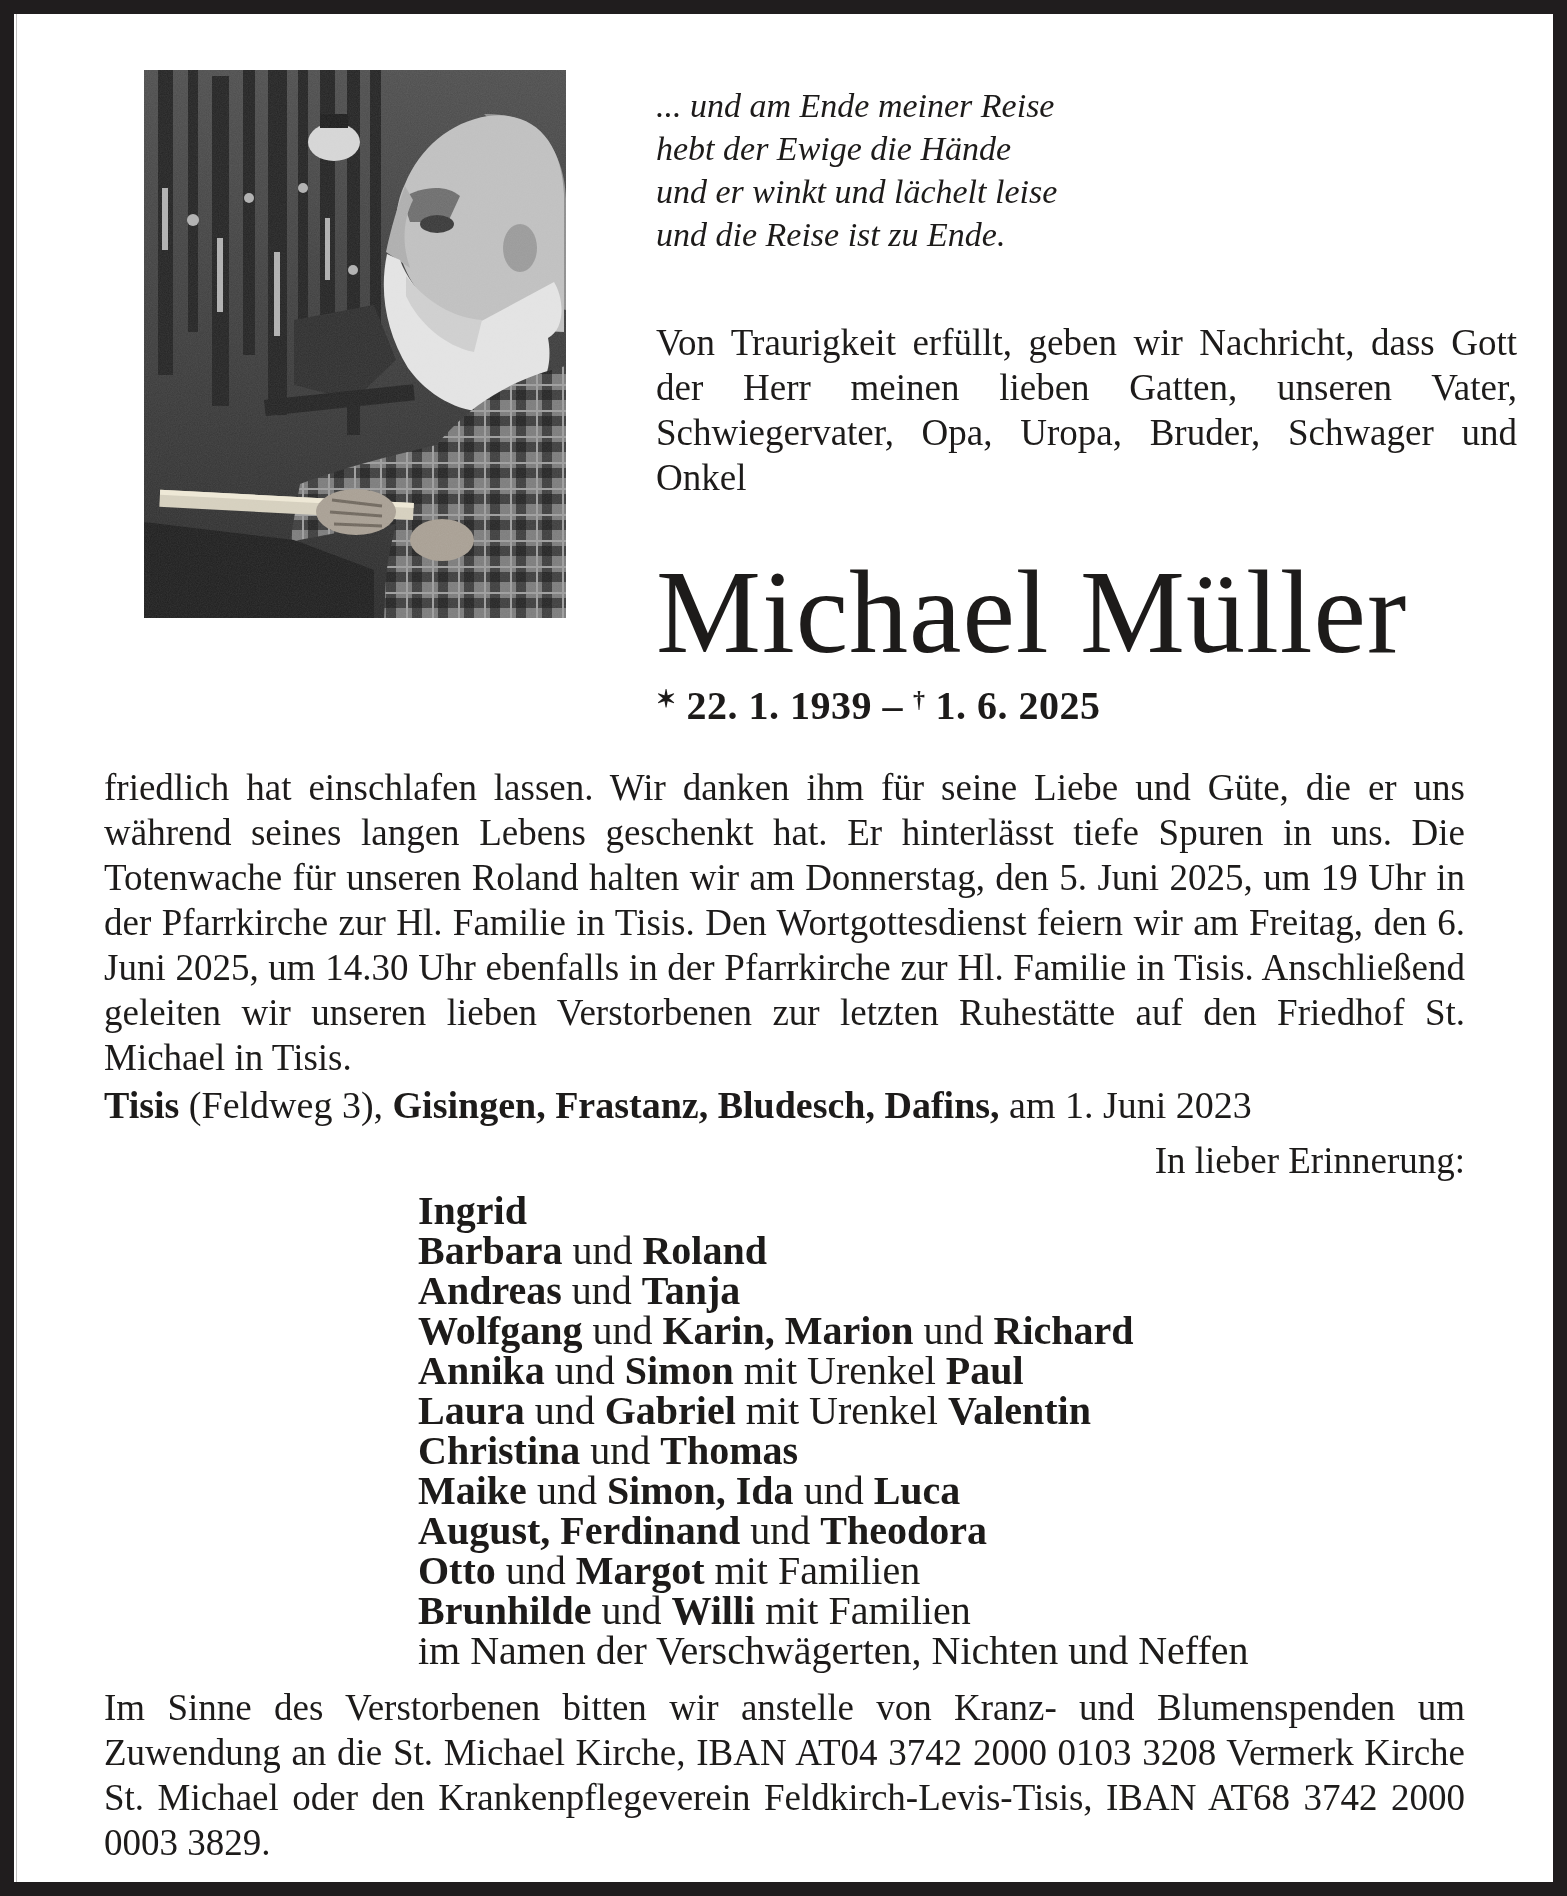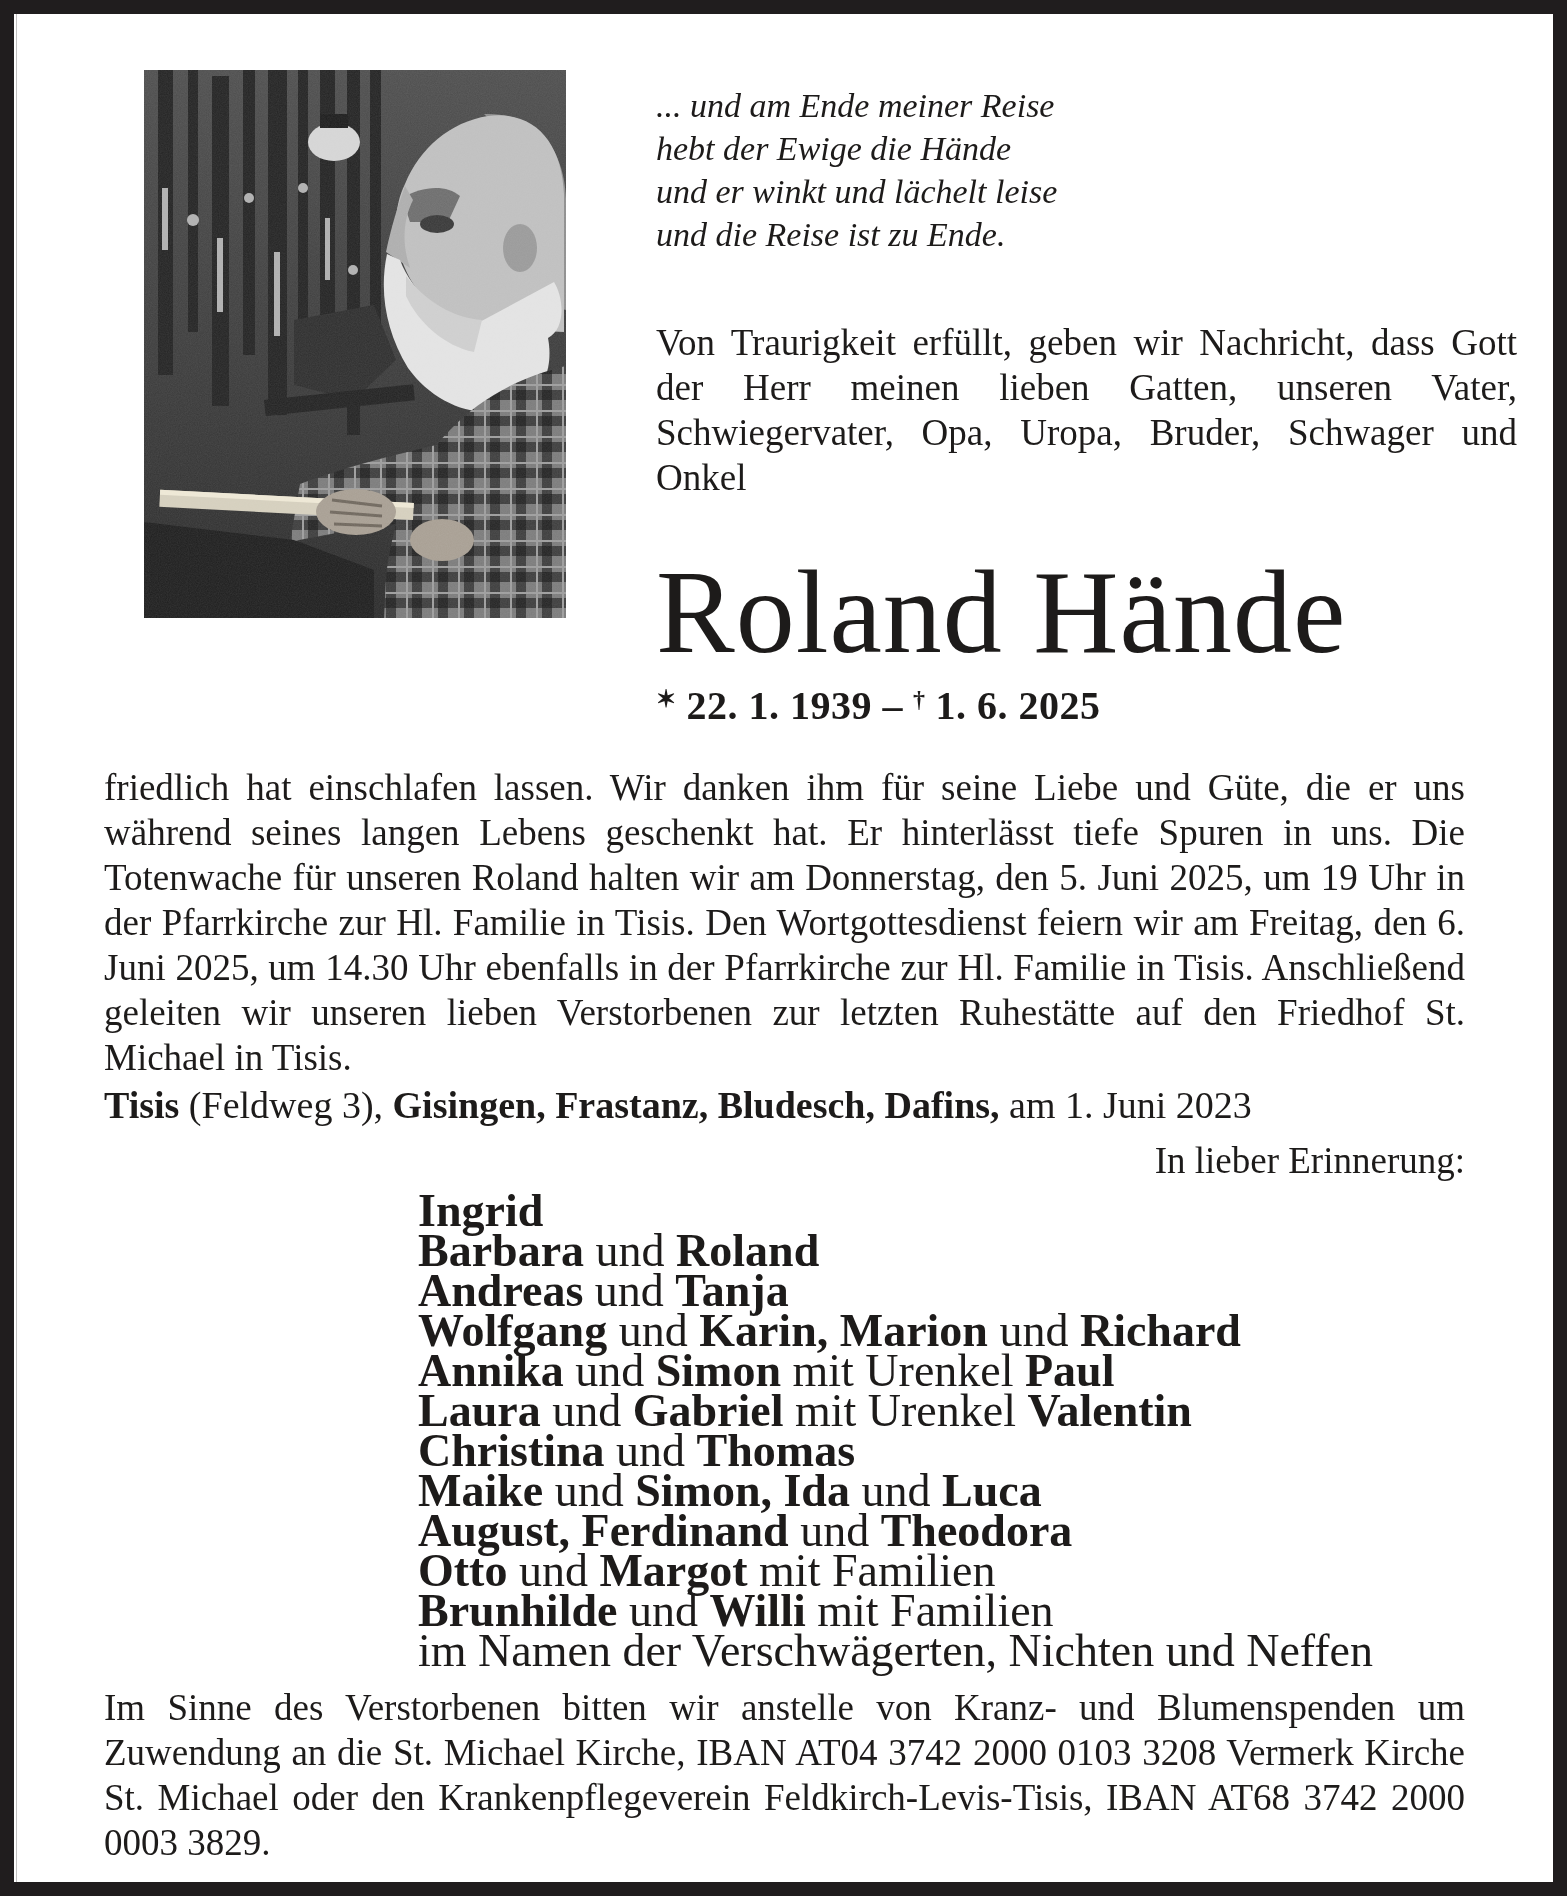--- a/index.html
+++ b/index.html
@@ -31,21 +31,21 @@
   .announcement{margin-top:64px;font-size:37px;line-height:45px;text-align:justify;}
   .deceased-name{
     margin-top:50px;font-size:118px;line-height:126px;letter-spacing:1px;white-space:nowrap;
   }
   .life-dates{margin-top:6px;font-size:40px;font-weight:bold;letter-spacing:.5px;}
   .life-dates .sym{font-size:.6em;position:relative;top:-.52em;}
   .life-dates .gap{display:inline-block;width:10px;}
   .main-paragraph{margin:36px 88px 0 90px;font-size:37px;line-height:45px;text-align:justify;}
   .location-line{margin:2px 88px 0 90px;font-size:38px;line-height:46px;}
   .memory-title{margin:10px 88px 0 404px;font-size:37px;line-height:45px;text-align:right;}
-  .memory-list{margin:8px 88px 0 404px;font-size:46px;line-height:40px;}
+  .memory-list{margin:8px 88px 0 404px;font-size:40px;line-height:40px;}
   .memory-line{white-space:nowrap;}
   .donation-paragraph{margin:14px 88px 0 90px;font-size:37px;line-height:45px;text-align:justify;}
   .b{font-weight:bold;}
   .r{font-weight:normal;}
 </style>
 </head>
 <body>
 
 <div class="page">
 
@@ -135,21 +135,21 @@
         <rect width="422" height="548" filter="url(#grain)" opacity="0.35"></rect>
       </svg>
     </div>
 
     <div class="right-col">
       <div class="poem">... und am Ende meiner Reise
 hebt der Ewige die Hände
 und er winkt und lächelt leise
 und die Reise ist zu Ende.</div>
       <div class="announcement">Von Traurigkeit erfüllt, geben wir Nachricht, dass Gott der Herr meinen lieben Gatten, unseren Vater, Schwiegervater, Opa, Uropa, Bruder, Schwager und Onkel</div>
-      <div class="deceased-name">Roland Hände</div>
+      <div class="deceased-name">Michael Müller</div>
       <div class="life-dates">
         <span class="sym">✶</span><span class="gap"></span><span>22. 1. 1939</span>
         <span>–</span><span class="gap"></span><span class="sym">†</span><span class="gap"></span><span>1. 6. 2025</span>
       </div>
     </div>
   </div>
 
   <div class="main-paragraph">friedlich hat einschlafen lassen. Wir danken ihm für seine Liebe und Güte, die er uns während seines langen Lebens geschenkt hat. Er hinterlässt tiefe Spuren in uns. Die Totenwache für unseren Roland halten wir am Donnerstag, den 5. Juni 2025, um 19 Uhr in der Pfarrkirche zur Hl. Familie in Tisis. Den Wortgottesdienst feiern wir am Freitag, den 6. Juni 2025, um 14.30 Uhr ebenfalls in der Pfarrkirche zur Hl. Familie in Tisis. Anschließend geleiten wir unseren lieben Verstorbenen zur letzten Ruhestätte auf den Friedhof St. Michael in Tisis.</div>
 
   <div class="location-line"><span class="b">Tisis</span><span class="r"> (Feldweg 3), </span><span class="b">Gisingen, Frastanz, Bludesch, Dafins,</span><span class="r"> am 1. Juni 2023</span></div>

